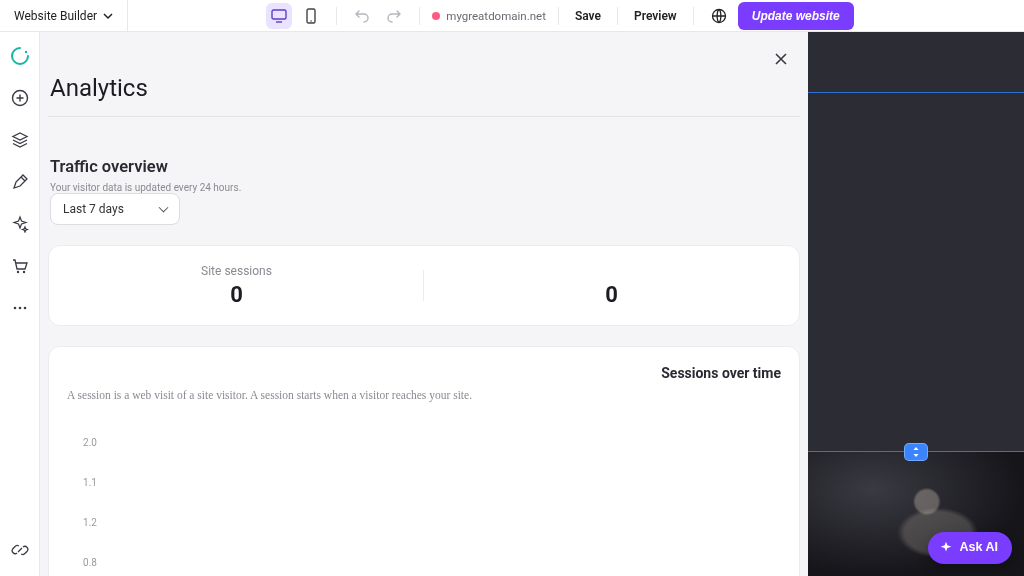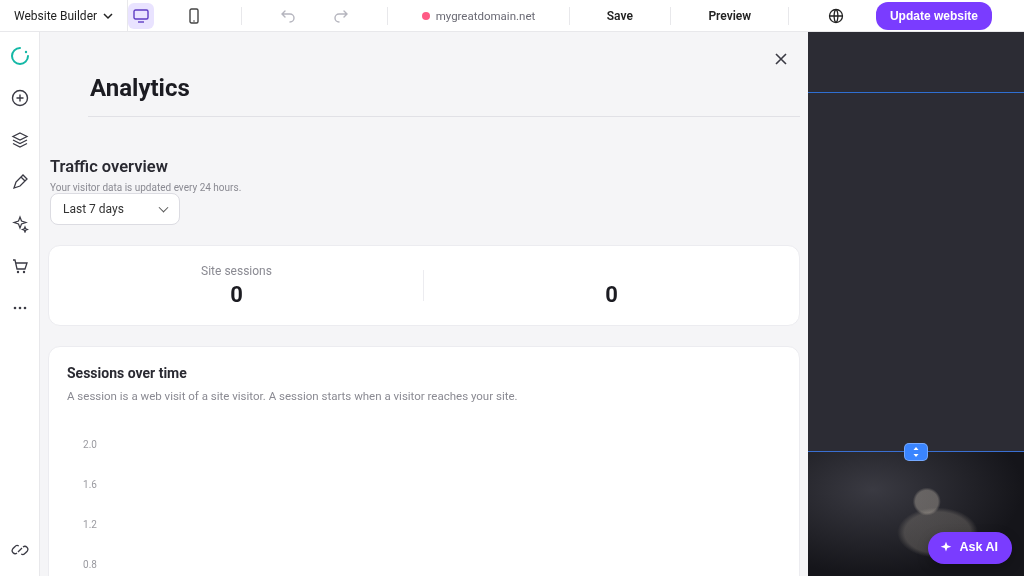--- a/index.html
+++ b/index.html
@@ -19,41 +19,41 @@
     }
     .top-left {
       display: flex; align-items: center; gap: 6px;
       padding: 0 14px; height: 100%;
       border-right: 1px solid #e8e8eb;
       font-weight: 400; color: #222;
       cursor: pointer;
     }
     .top-center {
       flex: 1; display: flex; align-items: center; gap: 6px;
-      justify-content: space-between;
+      justify-content: center;
       padding-right: 8px;
     }
     .device-btn {
       width: 26px; height: 26px; border-radius: 6px;
       display: flex; align-items: center; justify-content: center;
       cursor: pointer; color: #444;
     }
     .device-btn.active { background: #e9e3ff; color: #5f3dc4; }
     .hist-btn {
       width: 26px; height: 26px; display:flex; align-items:center; justify-content:center;
       color: #b5b5be; cursor: default;
     }
     .divider-v { width:1px; height:18px; background:#e8e8eb; margin: 0 6px;}
     .domain-area { display:flex; align-items:center; gap:6px; color:#6a6a74; font-size:11.5px; cursor:pointer;}
     .status-dot { width:8px; height:8px; border-radius:50%; background:#ff5a85; }
     .tb-link { font-size:12px; font-weight:600; color:#222; cursor:pointer; padding:0 4px;}
     .globe { width:26px; height:26px; display:flex; align-items:center;justify-content:center; cursor:pointer; color:#222;}
     .primary-btn {
       background:#7a3cff; color:#fff; font-weight:600; font-size:12px;
-      border:none; border-radius:12px; padding:7px 14px; cursor:pointer; margin-right:24px;
+      border:none; border-radius:6px; padding:7px 14px; cursor:pointer; margin-right:24px;font-style:italic;
     }
 
     
     .left-rail {
       position:absolute; top:32px; left:0; bottom:0; width:40px;
       background:#fff; border-right:1px solid #e8e8eb;
       display:flex; flex-direction:column; align-items:center;
       padding-top:12px; gap:18px;
       z-index: 15;
     }
@@ -101,23 +101,22 @@
       z-index: 10;
       padding: 18px 8px 0 8px;
       overflow:hidden;
     }
     .close-x {
       position:absolute; top:16px; right:16px;
       width:22px;height:22px; display:flex;align-items:center;justify-content:center;
       color:#3a3a44; cursor:pointer; font-size:18px;
     }
     .panel h1 {
-      font-size:24px; font-weight:700; color:#1c1c22; padding: 24px 2px 14px;
+      font-size:24px; font-weight:400; color:#1c1c22; padding: 24px 2px 14px;
       border-bottom:1px solid #e1e1e6;
-      margin-left:40px;
     }
     .traffic-head {
       display:flex; justify-content:space-between; align-items:flex-start;
       margin-top:40px; padding: 0 2px; flex-direction: column;
     }
     .traffic-head .tt { font-size:16.5px; font-weight:600; color:#2a2a32; }
     .traffic-head .sub { font-size:10px; color:#8a8a92; margin-top:6px; }
     .range-select {
       border:1px solid #dcdce2; border-radius:8px; background:#fff;
       padding:8px 16px 8px 12px; font-size:12px; color:#333;
@@ -137,22 +136,22 @@
     .stat-cell:first-child::after{
       content:""; position:absolute; right:0; top:6px; bottom:6px; width:1px; background:#ececf0;
     }
     .stat-label{ font-size:12px; color:#8a8a92; }
     .stat-val{ font-size:22px; font-weight:700; color:#1c1c22; margin-top:4px;}
 
     .sessions-card{
       margin-top:20px; background:#fff; border:1px solid #ececf0; border-radius:12px;
       padding:18px 18px 8px;
     }
-    .sessions-card .sc-title{ font-size:14px; font-weight:700; color:#2a2a32;}
-    .sessions-card .sc-sub{ font-size:11.5px; color:#8a8a92; margin-top:8px;}
+    .sessions-card .sc-title{ font-size:14px; font-weight:700; color:#2a2a32;text-align:right;}
+    .sessions-card .sc-sub{ font-size:11.5px; color:#8a8a92; margin-top:8px;font-family:Liberation Serif, serif;}
     .chart-area{ margin-top:36px; position:relative; height:200px; }
     .y-tick{
       position:absolute; left:0; font-size:10px; color:#9a9aa0;
       width:30px; text-align:right;
     }
 
     
     .ask-ai{
       position:absolute; right:12px; bottom:12px; z-index:30;
       background:#7a3cff; color:#fff; border:none; border-radius:20px;
@@ -306,21 +305,21 @@
     <div class="stat-cell">
       <div class="stat-val">0</div>
     </div>
   </div>
 
   <div class="sessions-card">
     <div class="sc-title">Sessions over time</div>
     <div class="sc-sub">A session is a web visit of a site visitor. A session starts when a visitor reaches your site.</div>
     <div class="chart-area">
       <span class="y-tick" style="top:0">2.0</span>
-      <span class="y-tick" style="top:40px">1.6</span>
+      <span class="y-tick" style="top:40px">1.1</span>
       <span class="y-tick" style="top:80px">1.2</span>
       <span class="y-tick" style="top:120px">0.8</span>
       <span class="y-tick" style="top:160px">0.4</span>
     </div>
   </div>
 </div>
 
 <button class="ask-ai">
   <svg viewBox="0 0 18 18">
       <path d="M9 2l1.5 4L15 7.5 10.5 9 9 13 7.5 9 3 7.5 7.5 6 9 2z" fill="#fff"></path>

